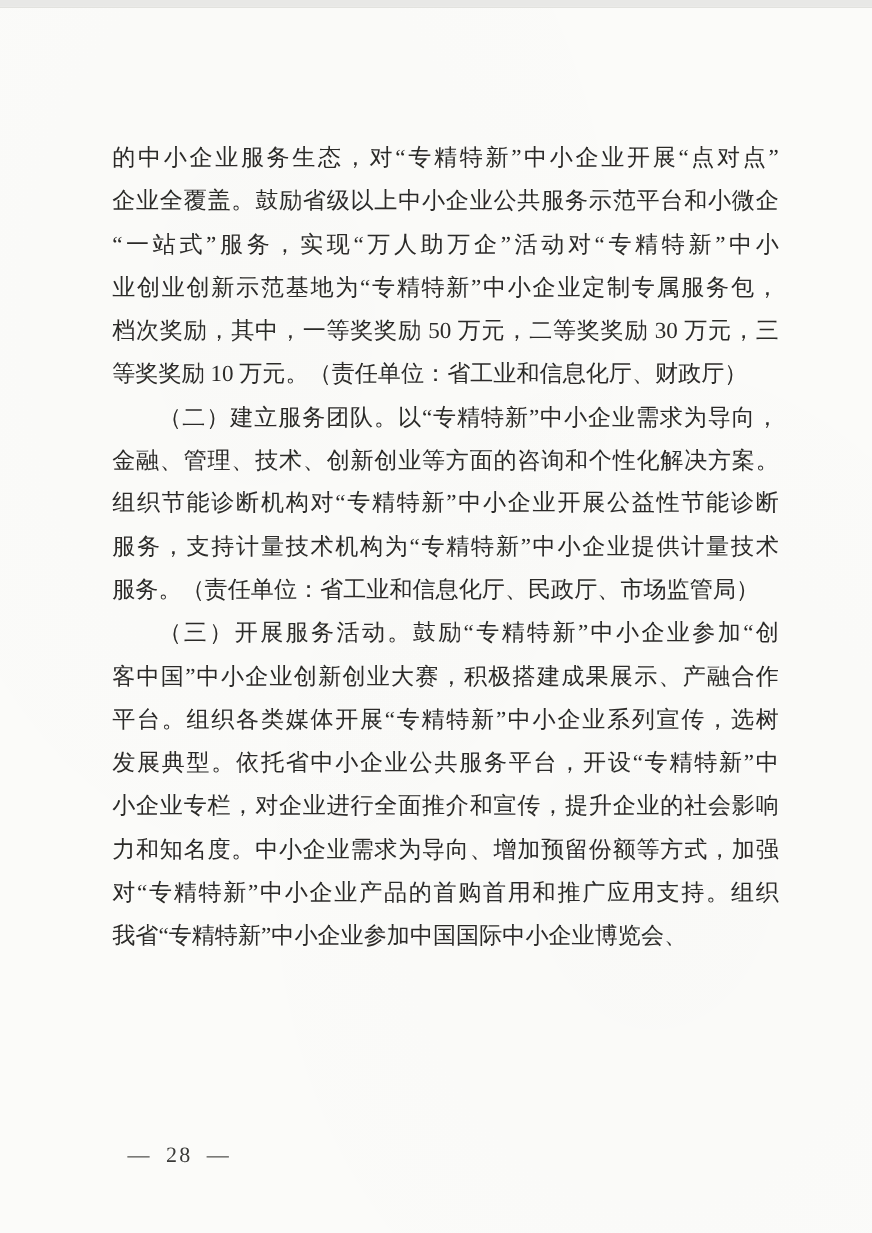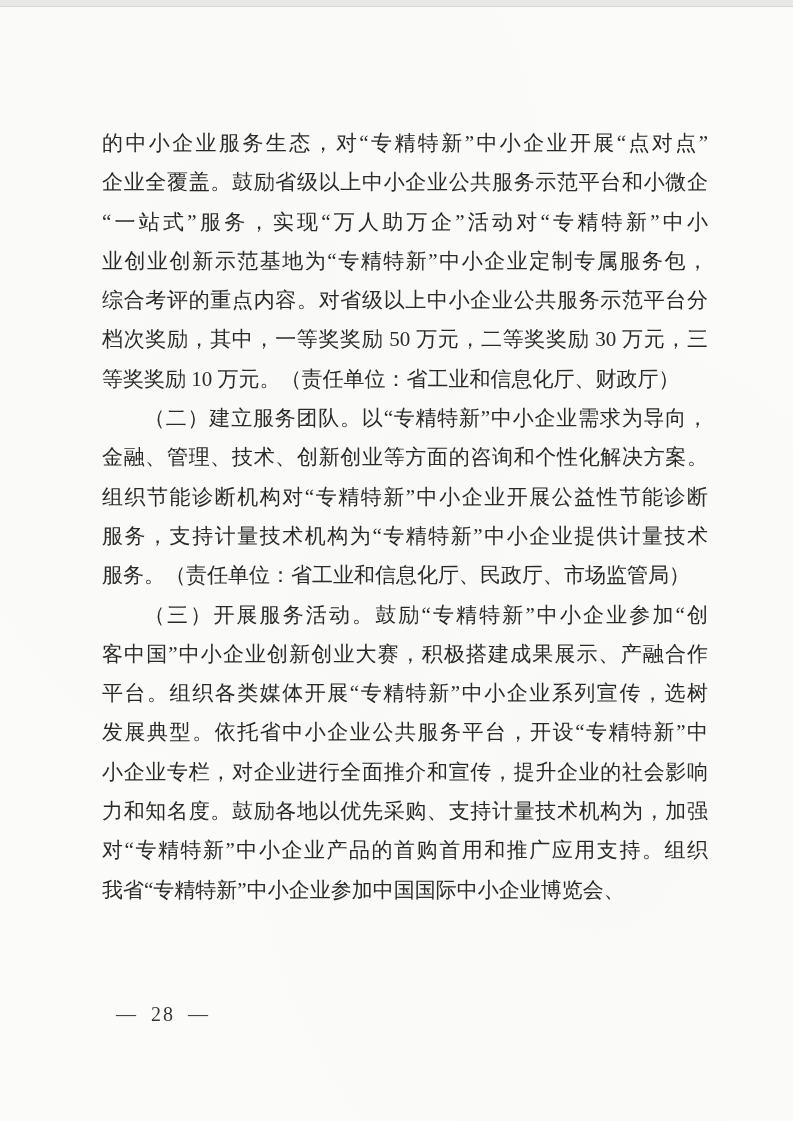--- a/index.html
+++ b/index.html
@@ -46,60 +46,59 @@
   }
   .tline.indent {
     text-indent: 42px;
   }
   .hd {
     font-weight: 400;
   }
   .page-number {
     position: absolute;
     left: 116px;
-    top: 996px;
+    top: 1032px;
     font-size: 20px;
     line-height: 24px;
     color: #3a3a38;
     letter-spacing: 2px;
     word-spacing: 6px;
     white-space: nowrap;
   }
 </style>
 </head>
 <body>
 
 <div class="page">
   <div class="scan-edge"></div>
 
   <div class="text-block">
 
     <div class="tline">的中小企业服务生态，对“专精特新”中小企业开展“点对点”</div>
     <div class="tline">企业全覆盖。鼓励省级以上中小企业公共服务示范平台和小微企</div>
     <div class="tline">“一站式”服务，实现“万人助万企”活动对“专精特新”中小</div>
     <div class="tline">业创业创新示范基地为“专精特新”中小企业定制专属服务包，</div>
-    <div class="tline">综合考评的重点内容。对省级以上中小企业公共服务示范平台分</div>
     <div class="tline">档次奖励，其中，一等奖奖励 50 万元，二等奖奖励 30 万元，三</div>
     <div class="tline last-line">等奖奖励 10 万元。（责任单位：省工业和信息化厅、财政厅）</div>
 
     <div class="tline indent">
       <span>（二）</span><span class="hd">建立服务团队。</span><span>以“专精特新”中小企业需求为导向，</span>
     </div>
     <div class="tline">金融、管理、技术、创新创业等方面的咨询和个性化解决方案。</div>
     <div class="tline">组织节能诊断机构对“专精特新”中小企业开展公益性节能诊断</div>
     <div class="tline">服务，支持计量技术机构为“专精特新”中小企业提供计量技术</div>
     <div class="tline last-line">服务。（责任单位：省工业和信息化厅、民政厅、市场监管局）</div>
 
     <div class="tline indent">
       <span>（三）</span><span class="hd">开展服务活动。</span><span>鼓励“专精特新”中小企业参加“创</span>
     </div>
     <div class="tline">客中国”中小企业创新创业大赛，积极搭建成果展示、产融合作</div>
     <div class="tline">平台。组织各类媒体开展“专精特新”中小企业系列宣传，选树</div>
     <div class="tline">发展典型。依托省中小企业公共服务平台，开设“专精特新”中</div>
     <div class="tline">小企业专栏，对企业进行全面推介和宣传，提升企业的社会影响</div>
-    <div class="tline">力和知名度。鼓励各地以优先采购、支持计量技术机构为，加强</div>
+    <div class="tline">力和知名度。中小企业需求为导向、增加预留份额等方式，加强</div>
     <div class="tline">对“专精特新”中小企业产品的首购首用和推广应用支持。组织</div>
     <div class="tline last-line">我省“专精特新”中小企业参加中国国际中小企业博览会、</div>
 
   </div>
 
   <div class="page-number">— 28 —</div>
 </div>
 
 </body></html>

